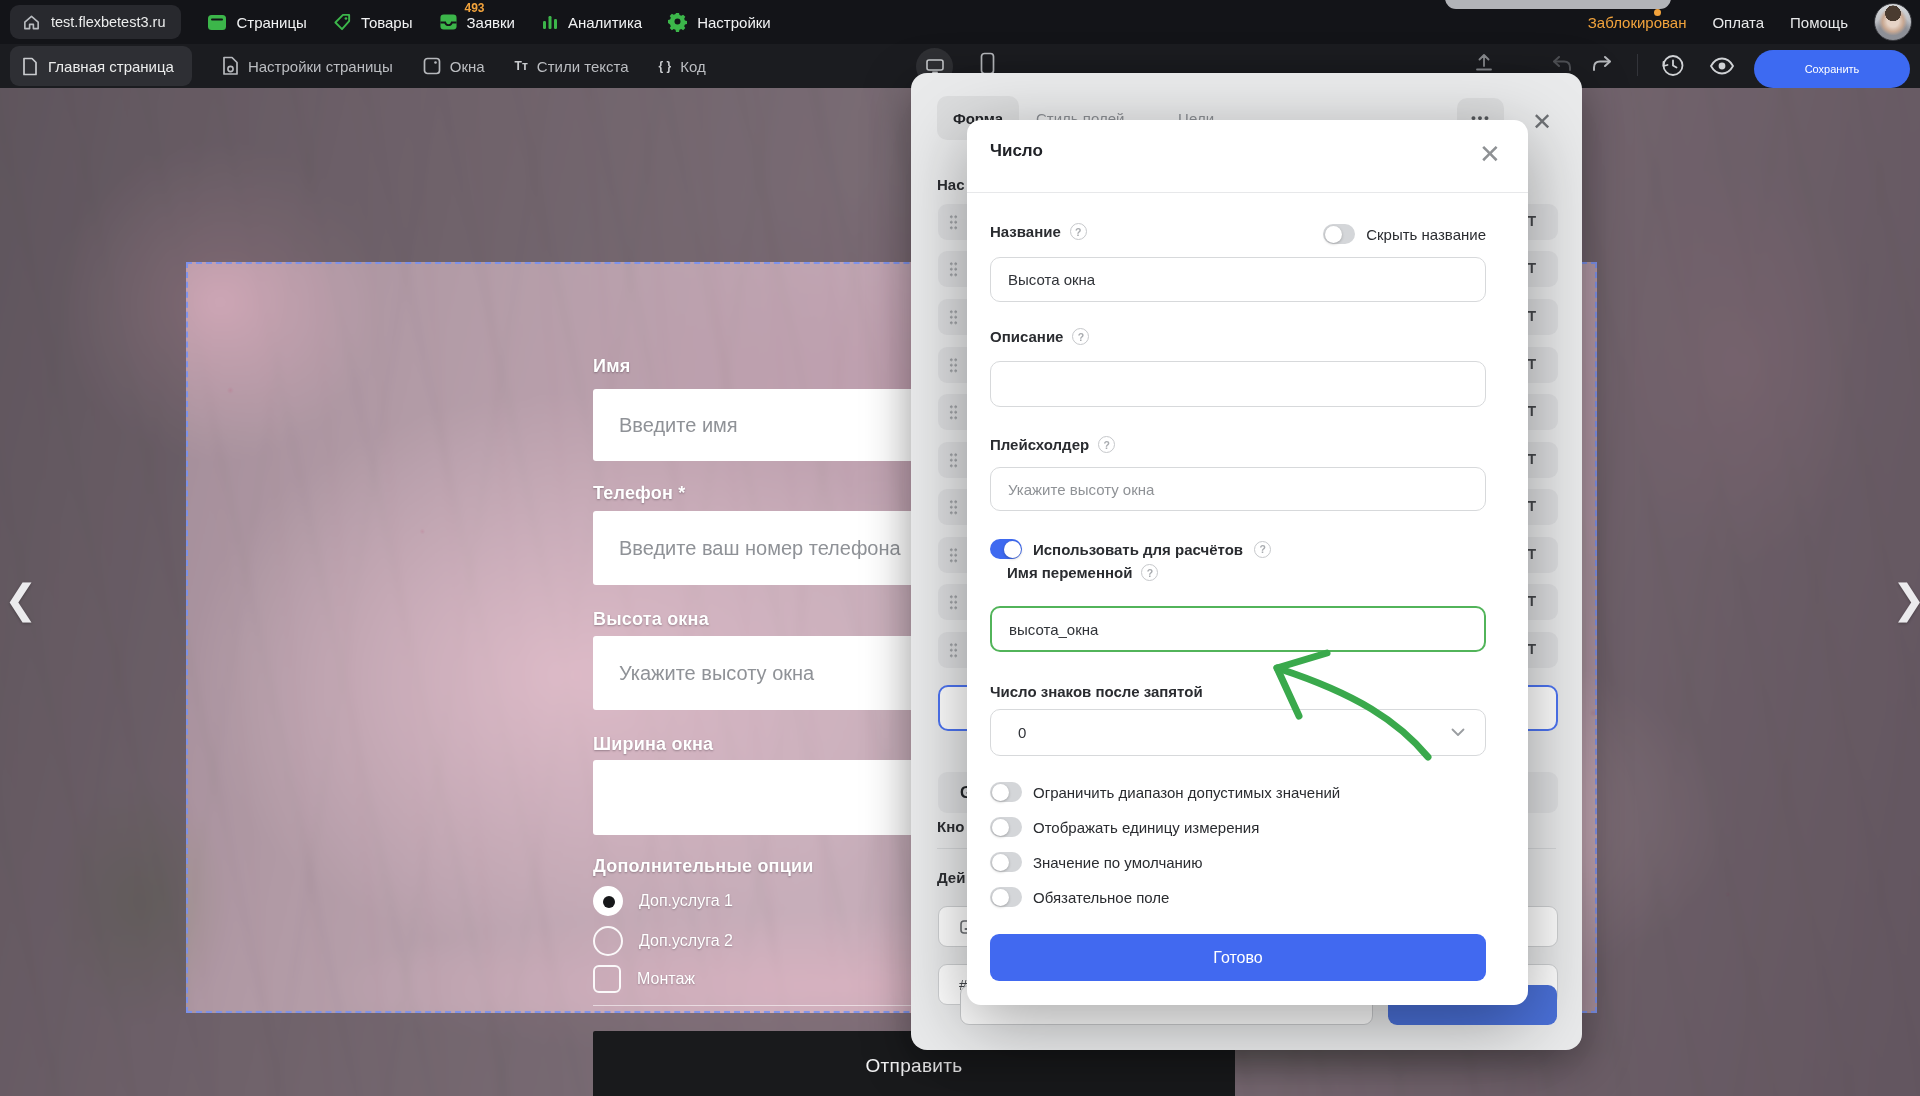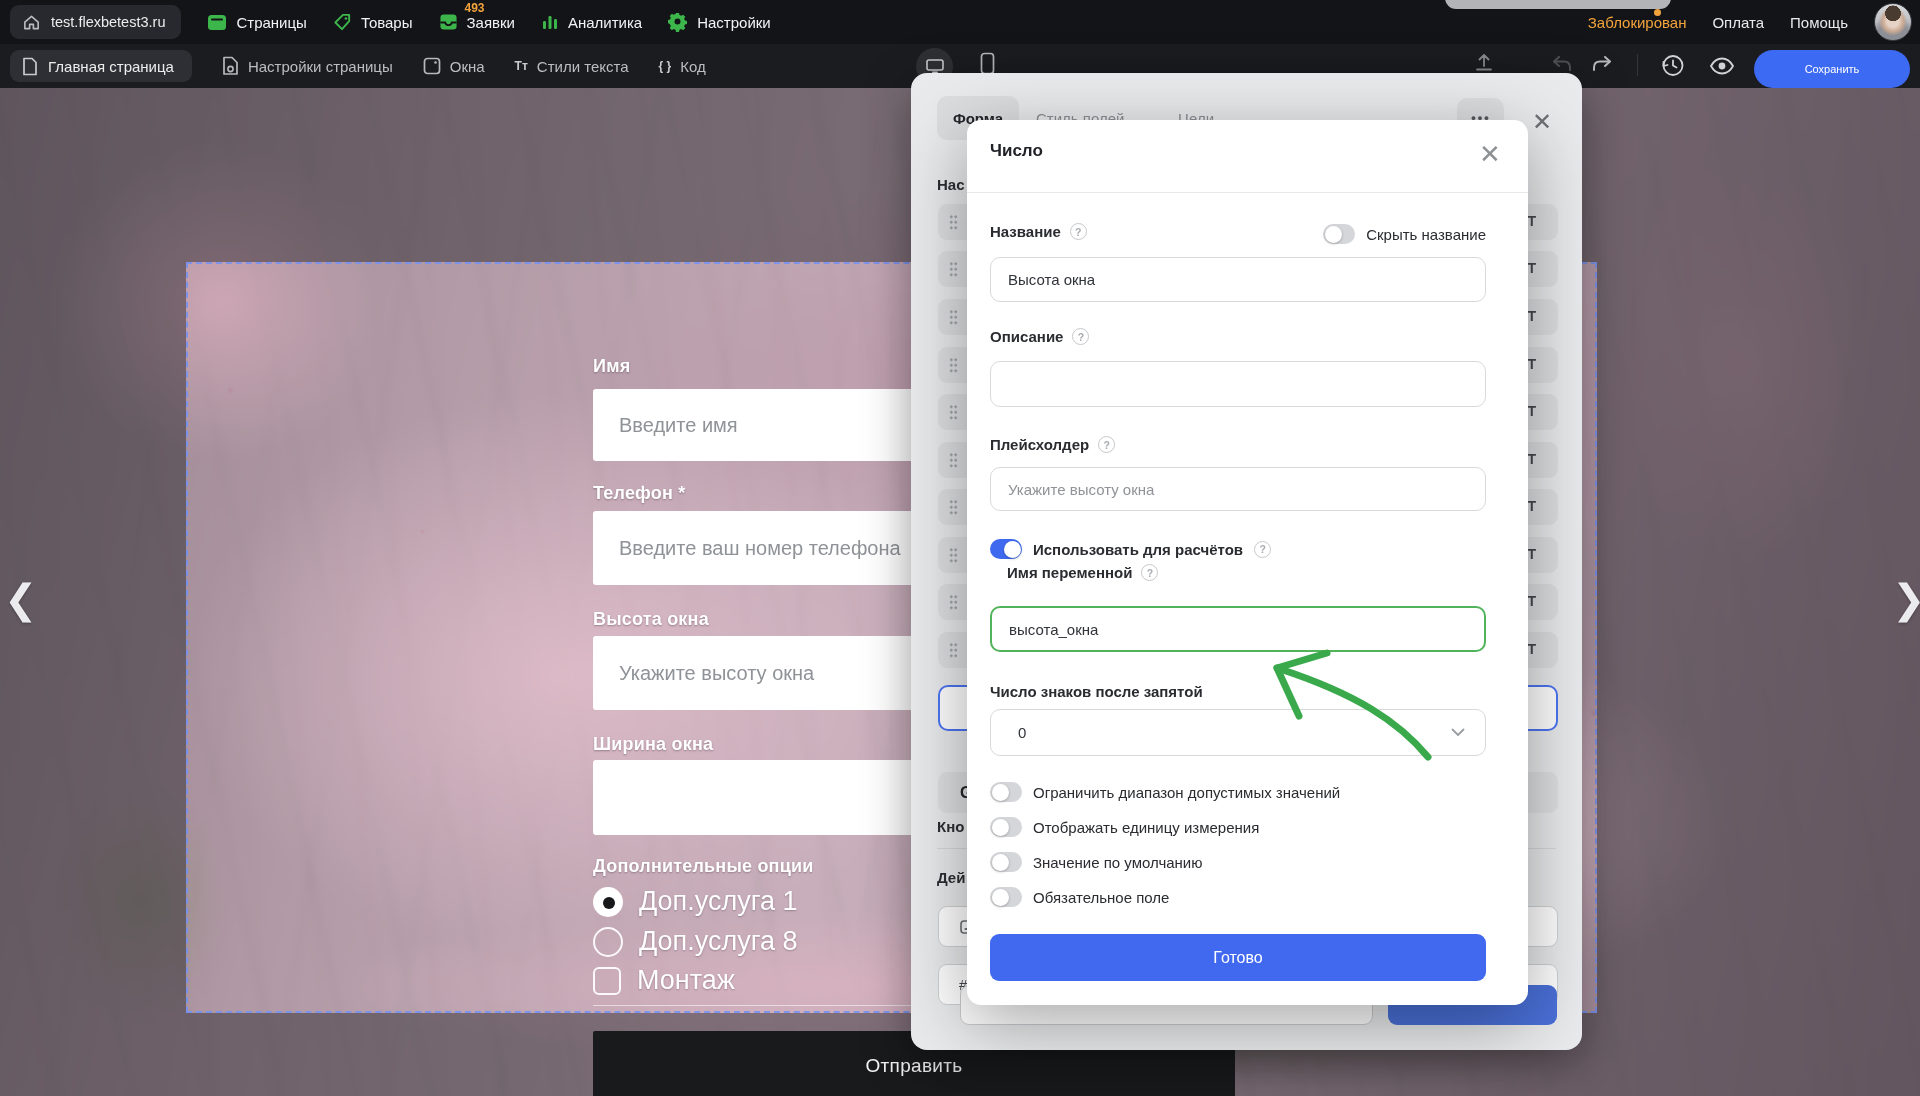--- a/index.html
+++ b/index.html
@@ -55,21 +55,21 @@
     text-shadow:0 1px 2px rgba(40,30,40,.35); }
   .cform .finput { position:absolute; left:0; width:642px; background:#fff; border-radius:3px; }
   .cform .finput input { width:100%; height:100%; border:none; outline:none; background:transparent;
     font-family:inherit; font-size:20px; color:#3a3d42; padding:0 26px; }
   .cform .finput input::placeholder { color:#8f9297; opacity:1; }
   .opt-row { position:absolute; display:flex; align-items:center; gap:16px; }
   .opt-circle { width:30px; height:30px; border-radius:50%; border:2px solid rgba(255,255,255,.92); flex:none; position:relative; }
   .opt-circle.sel { background:#fff; border-color:#fff; }
   .opt-circle.sel::after { content:""; position:absolute; left:8px; top:8px; width:12px; height:12px; border-radius:50%; background:#17181a; }
   .opt-square { width:28px; height:28px; border-radius:6px; border:2px solid rgba(255,255,255,.92); flex:none; }
-  .opt-label { color:#fff; font-size:27px; text-shadow:0 1px 2px rgba(40,30,40,.3); }
+  .opt-label { color:#fff; font-size:16px; text-shadow:0 1px 2px rgba(40,30,40,.3); }
   .form-divider { position:absolute; left:0; top:829px; width:642px; height:1px; background:rgba(255,255,255,.55); }
   .submit-btn { position:absolute; left:0; top:855px; width:642px; height:69px; background:#191a1c; border-radius:2px;
     color:#f4f4f5; font-size:19px; display:flex; align-items:center; justify-content:center; letter-spacing:.3px; }
 
   
   .bar1 { position:absolute; left:0; top:0; width:1920px; height:44px; background:#131418; z-index:10; }
   .bar2 { position:absolute; left:0; top:44px; width:1920px; height:44px; background:#1b1c20; z-index:10; }
   .bar-left { position:absolute; left:10px; top:0; height:44px; display:flex; align-items:center; gap:26px; }
   .bar-right { position:absolute; right:8px; top:0; height:44px; display:flex; align-items:center; gap:26px; }
   .site-pill { display:flex; align-items:center; gap:10px; background:#28292e; border-radius:9px; height:34px;
@@ -77,21 +77,21 @@
   .nav-item { display:flex; align-items:center; gap:9px; color:#f2f3f4; font-size:15px; position:relative; cursor:pointer; }
   .nav-badge { position:absolute; top:-12px; left:26px; color:#f2a33c; font-size:12px; font-weight:700; }
   .status-link { color:#f2a33c; font-size:15px; }
   .bar-link { color:#e8e9ea; font-size:15px; }
   .avatar { width:38px; height:38px; border-radius:50%; border:1px solid #3a3b40; overflow:hidden; flex:none;
     background:
       radial-gradient(circle at 50% 26%, #4a3b30 0 24%, transparent 25%),
       radial-gradient(circle at 50% 48%, #e6d3c6 0 22%, #c8a892 40%, transparent 55%),
       radial-gradient(circle at 50% 90%, #8d8f96 0 40%, transparent 60%),
       linear-gradient(180deg,#d8dadc 0%,#b9bbc0 55%,#7e8188 100%); }
-  .page-pill { display:flex; align-items:center; gap:10px; background:#2e2f34; border-radius:9px; height:32px;
+  .page-pill { display:flex; align-items:center; gap:10px; background:#2e2f34; border-radius:9px; height:40px;
     padding:0 18px 0 12px; color:#eceded; font-size:15px; }
   .tb-item { display:flex; align-items:center; gap:9px; color:#bbbdc1; font-size:15px; cursor:pointer; }
   .tb-glyph { font-weight:700; font-size:12px; color:#c9cbce; }
   .dev-circle { position:absolute; left:916px; top:48px; width:37px; height:37px; border-radius:50%; background:#2f3034;
     display:flex; align-items:center; justify-content:center; z-index:11; }
   .dev-phone { position:absolute; left:980px; top:52px; z-index:11; }
   .pub-icon { position:absolute; left:1474px; top:52px; z-index:11; opacity:.8; }
   .undo-icon { position:absolute; left:1550px; top:54px; z-index:11; opacity:.45; }
   .redo-icon { position:absolute; left:1590px; top:54px; z-index:11; }
   .tb-divider { position:absolute; left:1637px; top:54px; width:1px; height:22px; background:#33343a; z-index:11; }
@@ -188,21 +188,21 @@
         <input placeholder="" style="">
       </div>
       <div class="flabel" style="left:0; top:680px;">Дополнительные опции</div>
 
       <div class="opt-row" style="left:0; top:710px;">
         <span class="opt-circle sel"></span>
         <span class="opt-label">Доп.услуга 1</span>
       </div>
       <div class="opt-row" style="left:0; top:750px;">
         <span class="opt-circle"></span>
-        <span class="opt-label">Доп.услуга 8</span>
+        <span class="opt-label">Доп.услуга 2</span>
       </div>
       <div class="opt-row" style="left:0; top:789px;">
         <span class="opt-square"></span>
         <span class="opt-label">Монтаж</span>
       </div>
 
       <div class="form-divider"></div>
       <div class="submit-btn">Отправить</div>
     </div>
 

